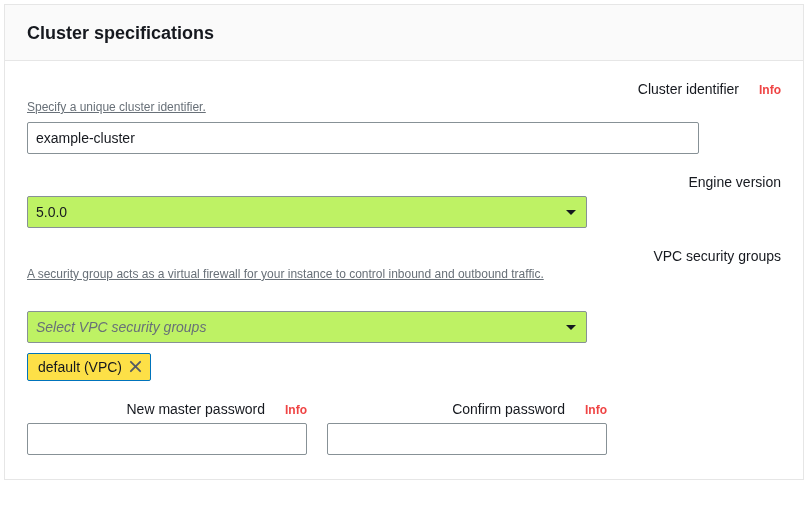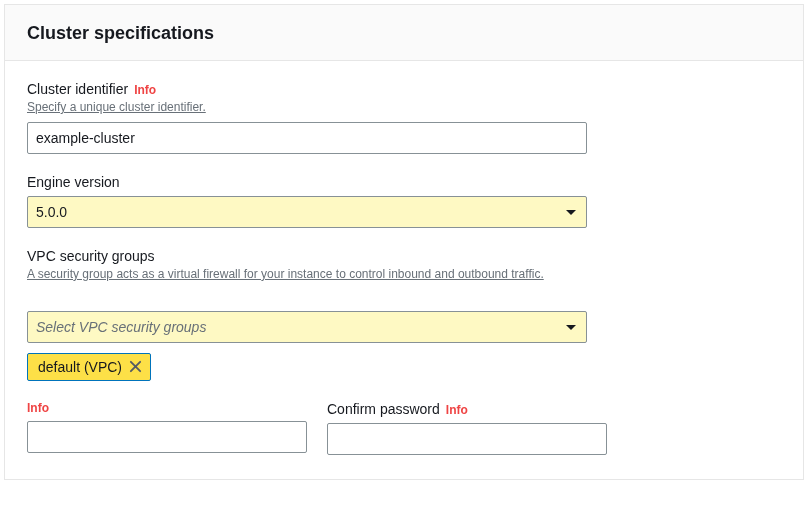--- a/index.html
+++ b/index.html
@@ -29,43 +29,44 @@
     }
     .panel-body {
       padding: 20px 22px 24px 22px;
     }
     .field {
       margin-bottom: 20px;
     }
     .field-label-row {
       display: flex;
       align-items: baseline;
-      gap: 6px;
+      gap: 20px;
       margin-bottom: 2px;
+      justify-content: flex-end;
     }
     .field-label {
       font-size: 14px;
       color: #16191f;
       font-weight: 400;
     }
     .info-link {
       font-size: 12px;
       font-weight: 700;
       color: #ef4444;
       cursor: pointer;
     }
     .field-hint {
       font-size: 12px;
       color: #687078;
       margin-bottom: 6px;
       line-height: 1.4;
       text-decoration: underline;
     }
     .text-input {
-      width: 560px;
+      width: 672px;
       max-width: 100%;
       height: 32px;
       padding: 4px 8px;
       border: 1px solid #879196;
       border-radius: 2px;
       font-size: 14px;
       color: #16191f;
       background: #fff;
     }
     .select-wrap {
@@ -74,21 +75,21 @@
       max-width: 100%;
     }
     .select-display {
       width: 100%;
       height: 32px;
       padding: 4px 30px 4px 8px;
       border: 1px solid #879196;
       border-radius: 2px;
       font-size: 14px;
       color: #16191f;
-      background: #fef9c3;
+      background: #bef264;
       display: flex;
       align-items: center;
       cursor: pointer;
     }
     .select-display.placeholder-style {
       color: #687078;
       font-style: italic;
       margin-top: 28px;
     }
     .select-caret {
@@ -197,20 +198,21 @@
                 <path d="M2 2 L12 12 M12 2 L2 12" stroke="#545b64" stroke-width="2" fill="none" stroke-linecap="round"></path>
               </svg>
           </span>
         </span>
       </div>
     </div>
 
     <div class="two-col">
       <div class="col">
         <div class="field-label-row mb6">
+          <span class="field-label">New master password</span>
           <span class="info-link">Info</span>
         </div>
         <input type="password" class="text-input" value="" style="">
       </div>
       <div class="col">
         <div class="field-label-row mb6">
           <span class="field-label">Confirm password</span>
           <span class="info-link">Info</span>
         </div>
         <input type="password" class="text-input" value="" style="">

